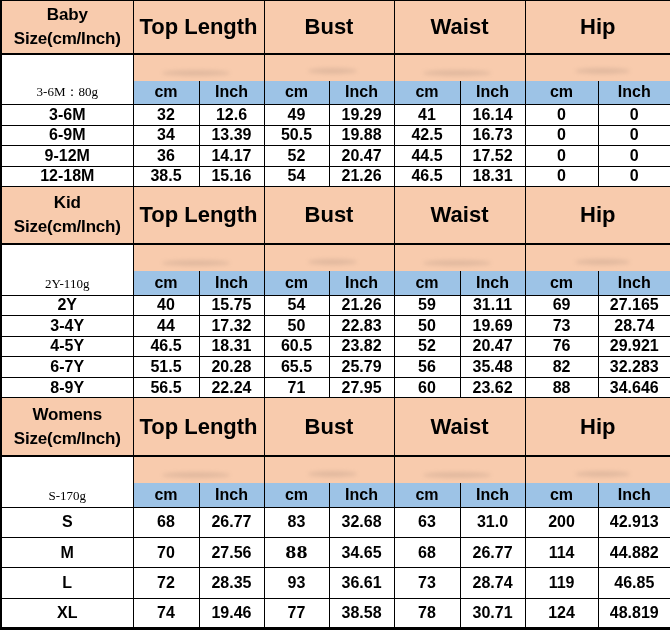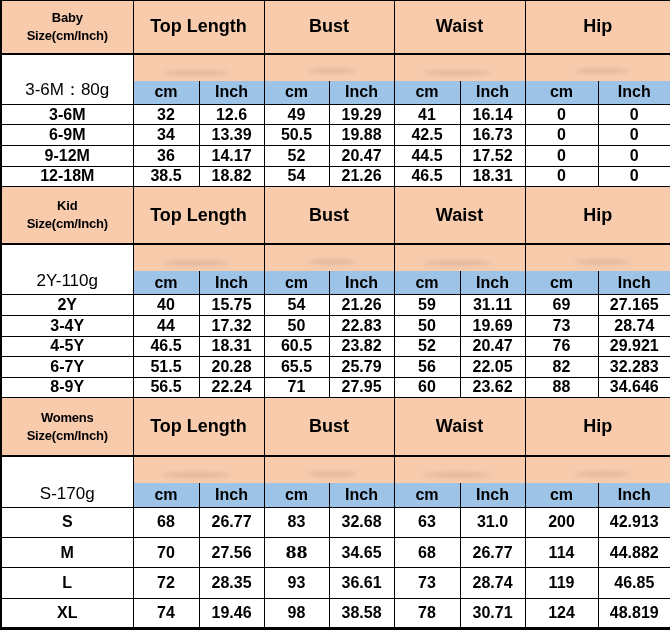--- a/index.html
+++ b/index.html
@@ -15,40 +15,40 @@
     border-bottom:3px solid var(--grid,#000);
   }
   td{
     border:1px solid var(--grid,#000);
     text-align:center;vertical-align:middle;
     padding:0;overflow:hidden;white-space:nowrap;
   }
   
   tr.r-head td{
     background:var(--header-bg,#F8CBAD);
-    font-weight:700;font-size:18px;
+    font-weight:700;font-size:22px;
     border-bottom:2px solid var(--grid,#000);
   }
-  tr.r-head td.title{font-size:13px;line-height:1.4;letter-spacing:-0.2px;text-align:center;}
+  tr.r-head td.title{font-size:17px;line-height:1.4;letter-spacing:-0.2px;text-align:center;}
   
   tr.r-sp td.sp{
     background:var(--header-bg,#F8CBAD);
     border-bottom:none;position:relative;
   }
   
   .smudge{
     position:absolute;left:22%;top:58%;width:52%;height:6px;
     background:#8a7468;opacity:.20;filter:blur(2px);border-radius:50%;
   }
   td.sp:nth-child(odd) .smudge{left:34%;width:38%;top:52%;}
   
   td.weight{
     background:#fff;
-    font-family:Liberation Sans, sans-serif;
-    font-weight:400;font-size:17px;
+    font-family:Liberation Serif, serif;
+    font-weight:400;font-size:13px;
     vertical-align:bottom;padding-bottom:3px;margin-left:22px;
   }
   
   tr.r-unit td{
     background:var(--unit-bg,#9DC3E6);
     font-weight:700;font-size:16px;
     border-top:none;
   }
   
   tr.r-data td{font-weight:700;font-size:16px;background:#fff;}
@@ -147,21 +147,21 @@
     <td>52</td>
     <td>20.47</td>
     <td>44.5</td>
     <td>17.52</td>
     <td>0</td>
     <td>0</td>
   </tr>
   <tr class="r-data h-d">
     <td>12-18M</td>
     <td>38.5</td>
-    <td>18.82</td>
+    <td>15.16</td>
     <td>54</td>
     <td>21.26</td>
     <td>46.5</td>
     <td>18.31</td>
     <td>0</td>
     <td>0</td>
   </tr>
 
   <tr class="r-head h-sec1">
     <td class="title">
@@ -231,21 +231,21 @@
     <td>76</td>
     <td>29.921</td>
   </tr>
   <tr class="r-data h-d">
     <td>6-7Y</td>
     <td>51.5</td>
     <td>20.28</td>
     <td>65.5</td>
     <td>25.79</td>
     <td>56</td>
-    <td>22.05</td>
+    <td>35.48</td>
     <td>82</td>
     <td>32.283</td>
   </tr>
   <tr class="r-data h-d">
     <td>8-9Y</td>
     <td>56.5</td>
     <td>22.24</td>
     <td>71</td>
     <td>27.95</td>
     <td>60</td>
@@ -319,21 +319,21 @@
     <td>36.61</td>
     <td>73</td>
     <td>28.74</td>
     <td>119</td>
     <td>46.85</td>
   </tr>
   <tr class="r-data h-dl">
     <td>XL</td>
     <td>74</td>
     <td>19.46</td>
-    <td>98</td>
+    <td>77</td>
     <td>38.58</td>
     <td>78</td>
     <td>30.71</td>
     <td>124</td>
     <td>48.819</td>
   </tr>
 </tbody>
     </table>
 </div>
 

